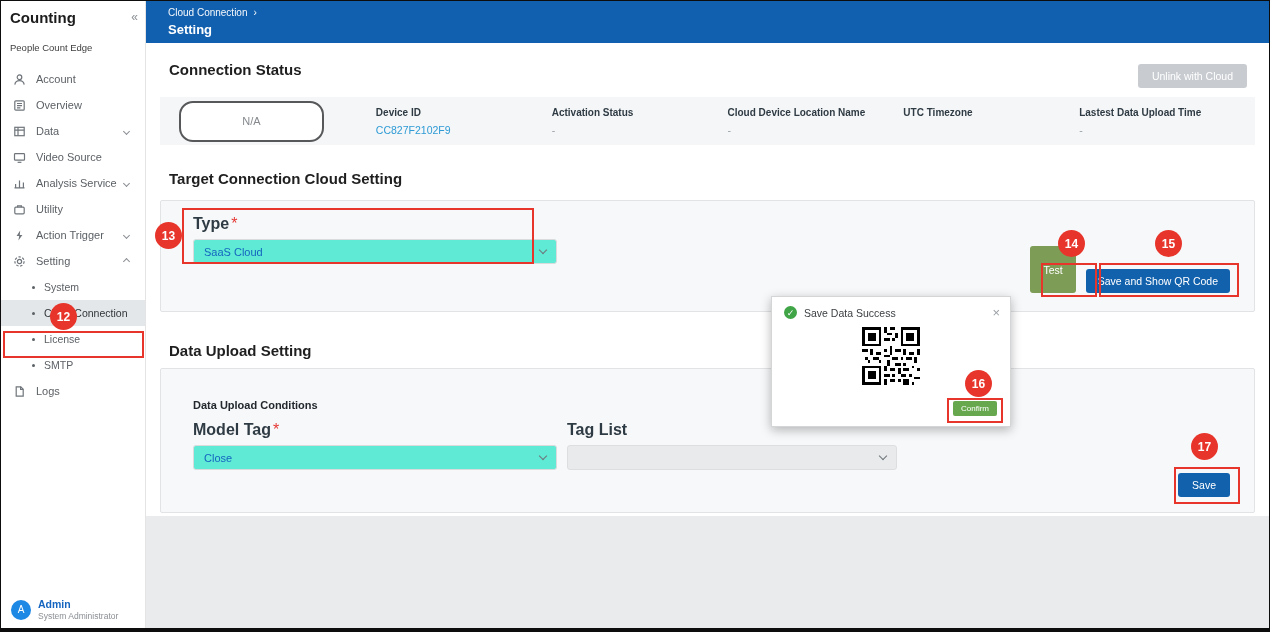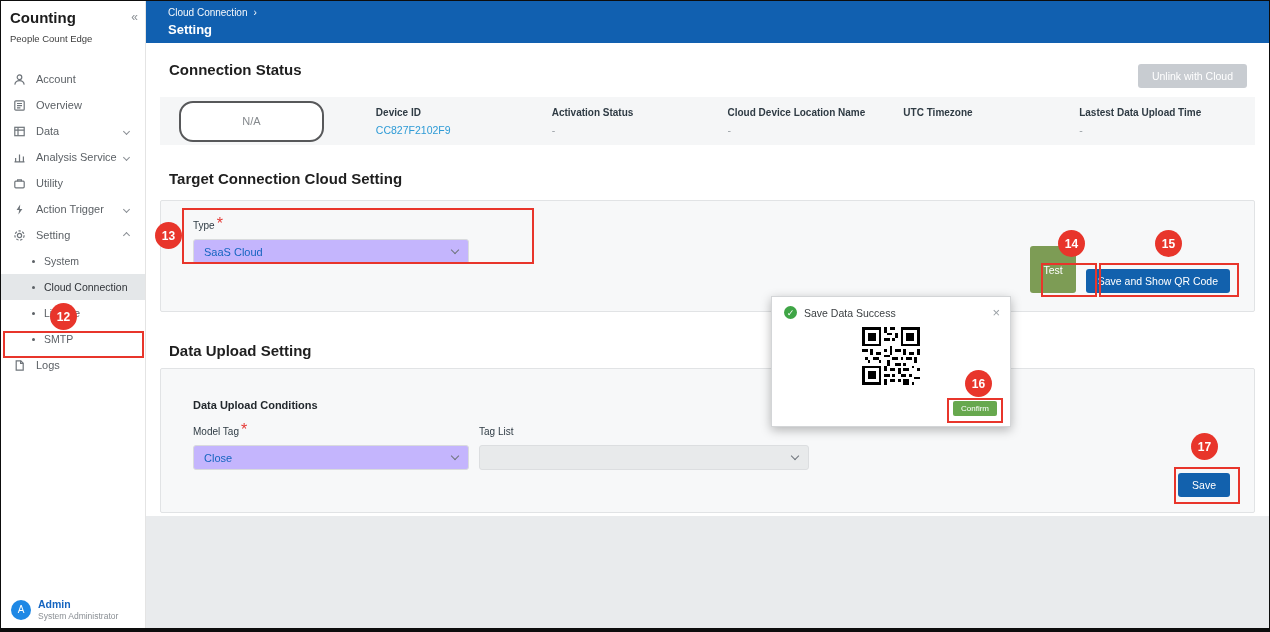--- a/index.html
+++ b/index.html
@@ -6,21 +6,21 @@
   body { font-family:"Liberation Sans","DejaVu Sans",sans-serif; background:#fff; }
   .screen { position:relative; width:1270px; height:632px; background:#fff;
             border:1px solid #0d0d0d; border-bottom:4px solid #0d0d0d; overflow:hidden; }
 
   
   .sidebar { position:absolute; left:0; top:0; width:145px; height:100%; background:#fff;
              border-right:1px solid #e4e4e4; z-index:5; }
   .sb-head { position:relative; padding:8px 8px 0 9px; height:56px; }
   .sb-title { font-size:15px; font-weight:bold; color:#1c1c1c; }
   .collapse { position:absolute; right:7px; top:9px; color:#8a8f94; font-size:12px; cursor:pointer; }
-  .sb-sub { font-size:9.5px; color:#3d3d3d; margin-top:7px; }
+  .sb-sub { font-size:9.5px; color:#3d3d3d; margin-top:16px; }
   .menu { margin-top:9px; }
   .mi { height:26px; display:flex; align-items:center; padding-left:12px; gap:10px;
         color:#5c6166; font-size:11px; position:relative; cursor:pointer; white-space:nowrap; }
   .mi svg, .smi svg { flex:0 0 13px; }
   .chev { width:5px; height:5px; border-right:1.4px solid #8a8f94; border-bottom:1.4px solid #8a8f94;
           display:inline-block; transform:rotate(45deg); }
   .chev.up { transform:rotate(-135deg); }
   .mi .chev { position:absolute; right:16px; }
   .smi { height:26px; display:flex; align-items:center; padding-left:31px; gap:9px;
          font-size:10.5px; color:#5c6166; cursor:pointer; }
@@ -51,23 +51,23 @@
             color:#85898d; font-size:11px; display:flex; align-items:center; justify-content:center;
             margin-right:52px; }
   .sfield { width:181px; }
   .sf-label { font-size:10px; font-weight:bold; color:#2f3b44; white-space:nowrap; }
   .sf-value { font-size:10.5px; margin-top:6px; color:#9aa0a5; min-height:12px; }
   .sf-value.link { color:#2e9bd6; cursor:pointer; }
 
   .card { margin-top:13px; background:#f7f8f9; border:1px solid #e1e3e5; border-radius:2px; position:relative; }
   .card.target { height:112px; padding:14px 24px 0 32px; }
   .card.upload { margin-top:9px; height:145px; padding:30px 24px 0 32px; }
-  .fl-label { font-size:10px; font-weight:normal; color:#2f3b44;margin-top:44px; }
+  .fl-label { font-size:16px; font-weight:bold; color:#2f3b44;margin-top:44px; }
   .req { color:#e53935; margin-left:2px; }
-  .select { margin-top:6px; width:276px; height:25px; background:#c4b5fd; border:1px solid #d9dbdd;
+  .select { margin-top:6px; width:364px; height:25px; background:#5eead4; border:1px solid #d9dbdd;
             border-radius:3px; display:flex; align-items:center; justify-content:space-between;
             padding:0 10px; font-size:11px; color:#1565c0; cursor:pointer; }
   .select.disabled { width:330px; background:#e8eaeb; border-color:#dcdee0; color:#9aa0a5; cursor:default; }
   .sel-chev { width:6px; height:6px; border-right:1.5px solid #6f757b; border-bottom:1.5px solid #6f757b;
               transform:rotate(45deg); margin-top:-3px; }
   .card-btns { position:absolute; right:24px; bottom:18px; display:flex; gap:10px; }
   .btn { border:none; border-radius:3px; color:#fff; font-size:10.5px; cursor:pointer; }
   .btn.test { background:#7d9c55; padding:6px 13px; }
   .btn.primary { background:#1261ad; padding:6px 12px;margin-top:23px; }
   .bold-lbl { font-size:11px; font-weight:bold; color:#22282d; }
@@ -125,20 +125,27 @@
       <div class="mi">
         <svg width="13" height="13" viewBox="0 0 13 13" fill="none" stroke="#6f757b" stroke-width="1.2">
             <rect x="1.8" y="2.3" width="9.4" height="8.4"></rect>
             <path d="M1.8 5.1h9.4M5 2.3v8.4"></path>
           </svg>
         <span>Data</span>
         <span class="chev"></span>
       </div>
 
 
+      <div class="mi">
+        <svg width="13" height="13" viewBox="0 0 13 13" fill="none" stroke="#6f757b" stroke-width="1.2">
+            <rect x="1.5" y="2.6" width="10" height="6.6" rx=".8"></rect>
+            <path d="M4.6 11.3h3.8"></path>
+          </svg>
+        <span>Video Source</span>
+      </div>
 
       <div class="mi">
         <svg width="13" height="13" viewBox="0 0 13 13" fill="none" stroke="#6f757b" stroke-width="1.2">
             <path d="M2.6 10.8V6.9M6.5 10.8V3.4M10.4 10.8V5.6M1.5 10.8h10"></path>
           </svg>
         <span>Analysis Service</span>
         <span class="chev"></span>
       </div>
 
       <div class="mi">

